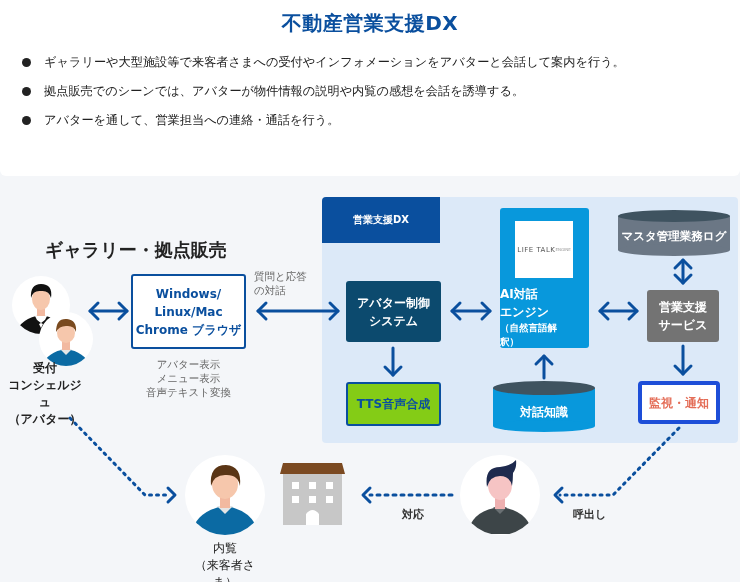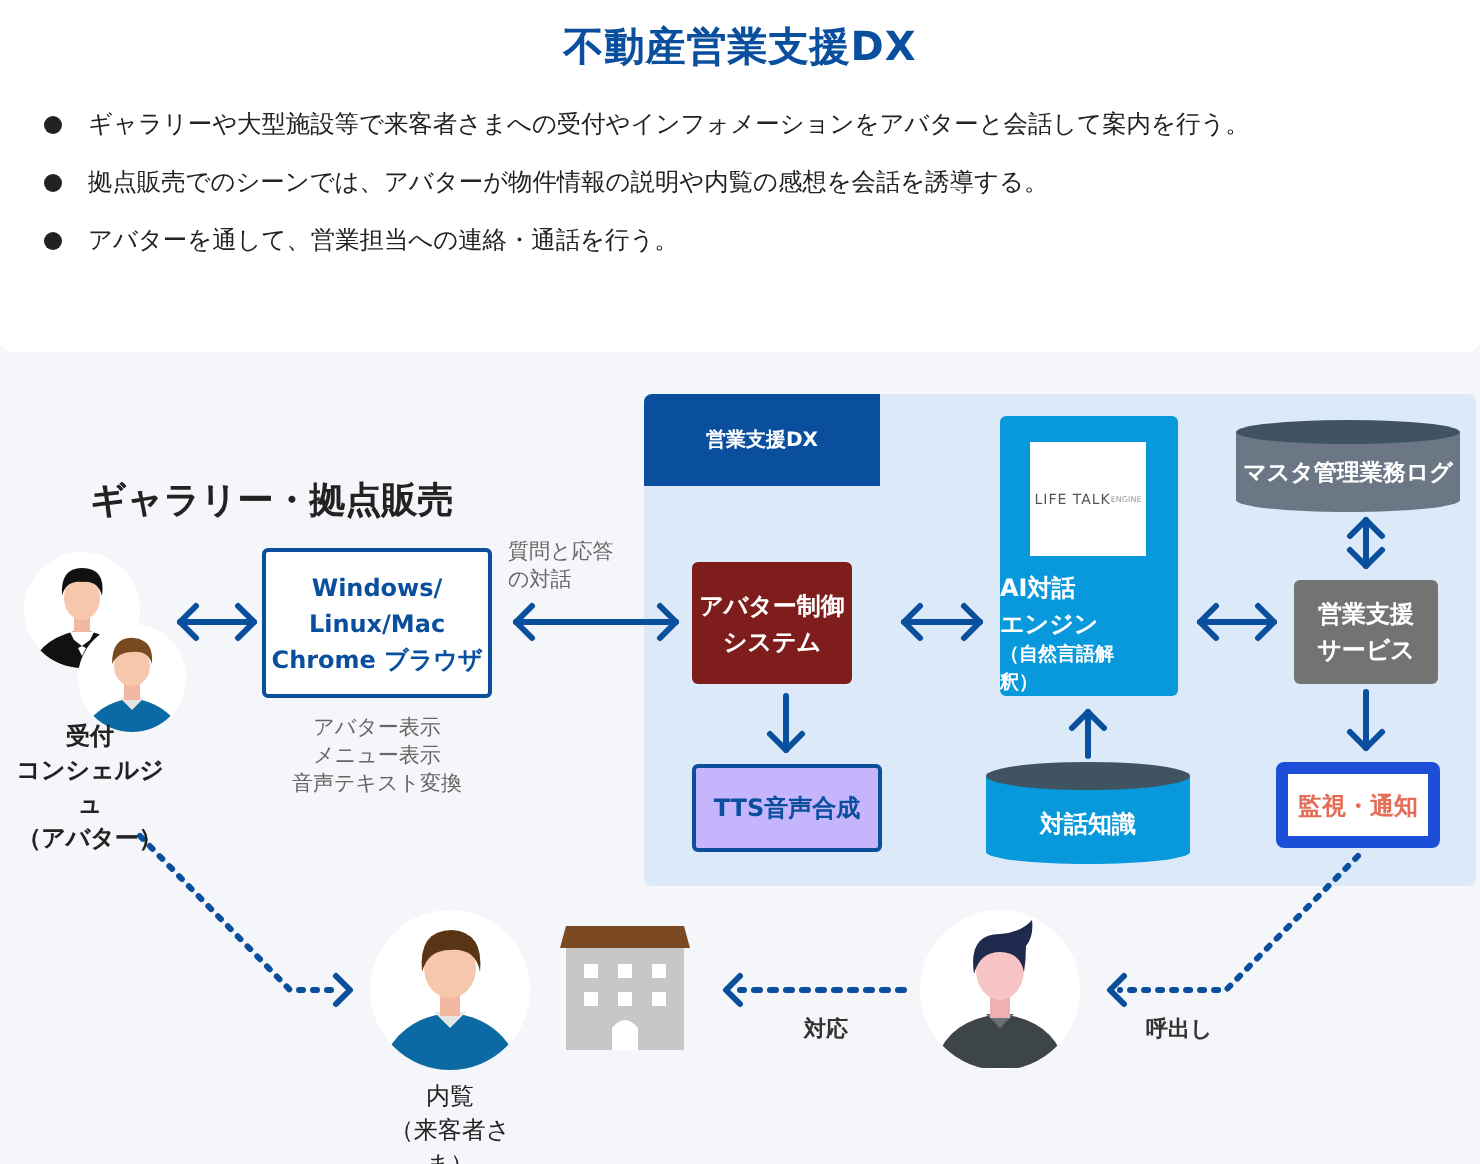--- a/index.html
+++ b/index.html
@@ -11,28 +11,28 @@
   .bullets li { position: relative; font-size: 12.2px; height: 29px; line-height: 14px; padding-left: 22px; color: #222; white-space: nowrap; }
   .bullets li::before { content: ""; position: absolute; left: 0; top: 3px; width: 9px; height: 9px; border-radius: 50%; background: #222; }
 
   .panel { position: absolute; left: 322px; top: 197px; width: 416px; height: 246px; background: #dce9f8; border-radius: 4px; }
   .panel-title { position: absolute; left: 322px; top: 197px; width: 118px; height: 46px; background: #0a4f9e; color: #fff; font-weight: bold; font-size: 10px; display: flex; align-items: center; justify-content: center; border-radius: 4px 0 0 0; }
 
   .section-label { position: absolute; left: 45px; top: 238px; font-size: 18px; font-weight: bold; color: #222; }
 
   .box { position: absolute; display: flex; align-items: center; justify-content: center; text-align: center; font-weight: bold; font-size: 12px; line-height: 18px; border-radius: 3px; }
   .browser { left: 131px; top: 274px; width: 115px; height: 75px; border: 2px solid #0a4f9e; background: #fff; color: #0a4f9e; }
-  .avatar-ctrl { left: 346px; top: 281px; width: 80px; height: 61px; background: #7f1d1d; color: #fff; align-items: center; }
-  .tts { left: 346px; top: 382px; width: 95px; height: 44px; border: 2px solid #0a4f9e; background: #c4b5fd; color: #0a4f9e; }
+  .avatar-ctrl { left: 346px; top: 281px; width: 95px; height: 61px; background: #0c4a6e; color: #fff; align-items: center; }
+  .tts { left: 346px; top: 382px; width: 95px; height: 44px; border: 2px solid #0a4f9e; background: #84cc16; color: #0a4f9e; }
   .ai-engine { left: 500px; top: 208px; width: 89px; height: 140px; background: #0898dc; color: #fff; border-radius: 3px; }
   .ai-logo { position: absolute; left: 515px; top: 221px; width: 58px; height: 57px; background: #fff; display: flex; align-items: center; justify-content: center; }
   .ai-text { position: absolute; left: 500px; top: 285px; width: 65px; text-align: left; color: #fff; font-weight: bold; font-size: 12px; line-height: 18px; }
   .ai-text .small { font-size: 9.5px; line-height: 14px; }
   .sales-svc { left: 647px; top: 290px; width: 72px; height: 52px; background: #737373; color: #fff; border-radius: 3px; }
-  .monitor { left: 638px; top: 381px; width: 82px; height: 43px; border: 6px solid #1d4ed8; background: #fff; color: #e46d57; border-radius: 4px; }
+  .monitor { left: 638px; top: 381px; width: 82px; height: 43px; border: 4px solid #1d4ed8; background: #fff; color: #e46d57; border-radius: 4px; }
 
   .cyl-label { position: absolute; display: flex; align-items: center; justify-content: center; color: #fff; font-weight: bold; font-size: 12px; }
   .note { position: absolute; font-size: 10.5px; color: #666; line-height: 14px; text-align: center; }
   .person-label { position: absolute; font-size: 12px; color: #222; font-weight: bold; line-height: 17px; text-align: center; }
   .edge-label { position: absolute; font-size: 11px; color: #333; font-weight: bold; }
 
   svg.overlay { position: absolute; left: 0; top: 0; width: 740px; height: 582px; pointer-events: none; }
 </style>
 </head>
 <body>

